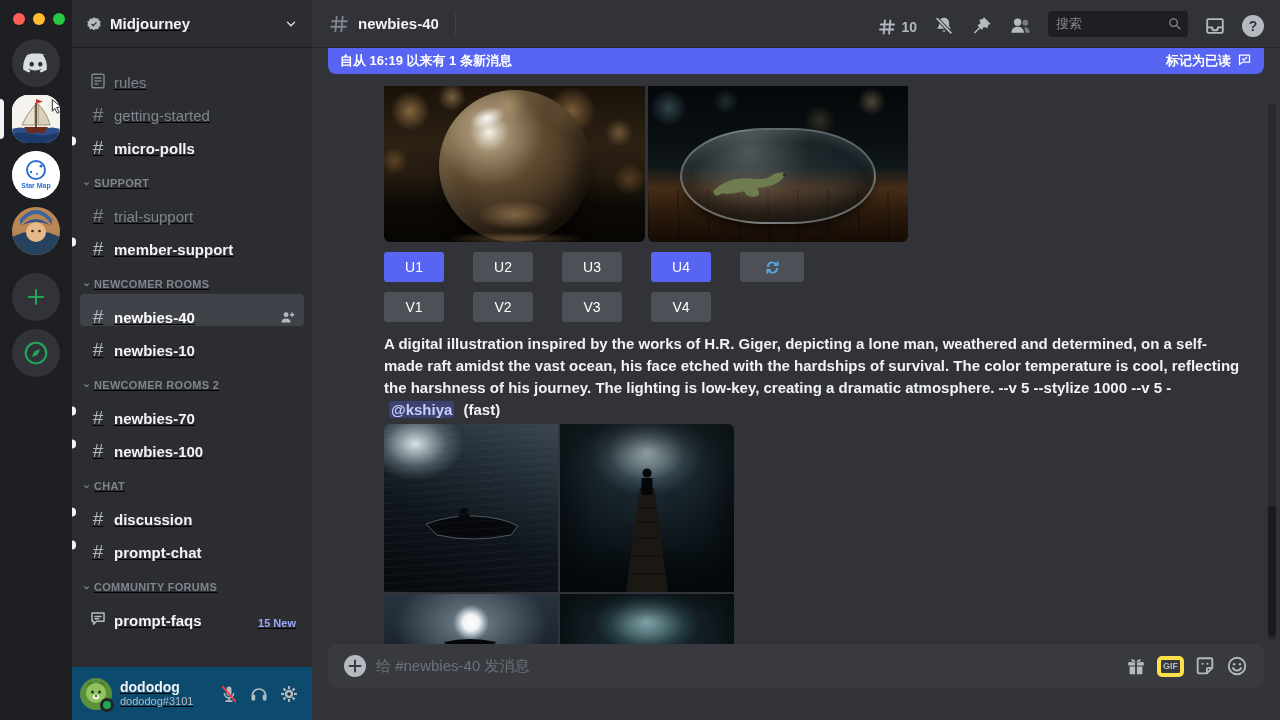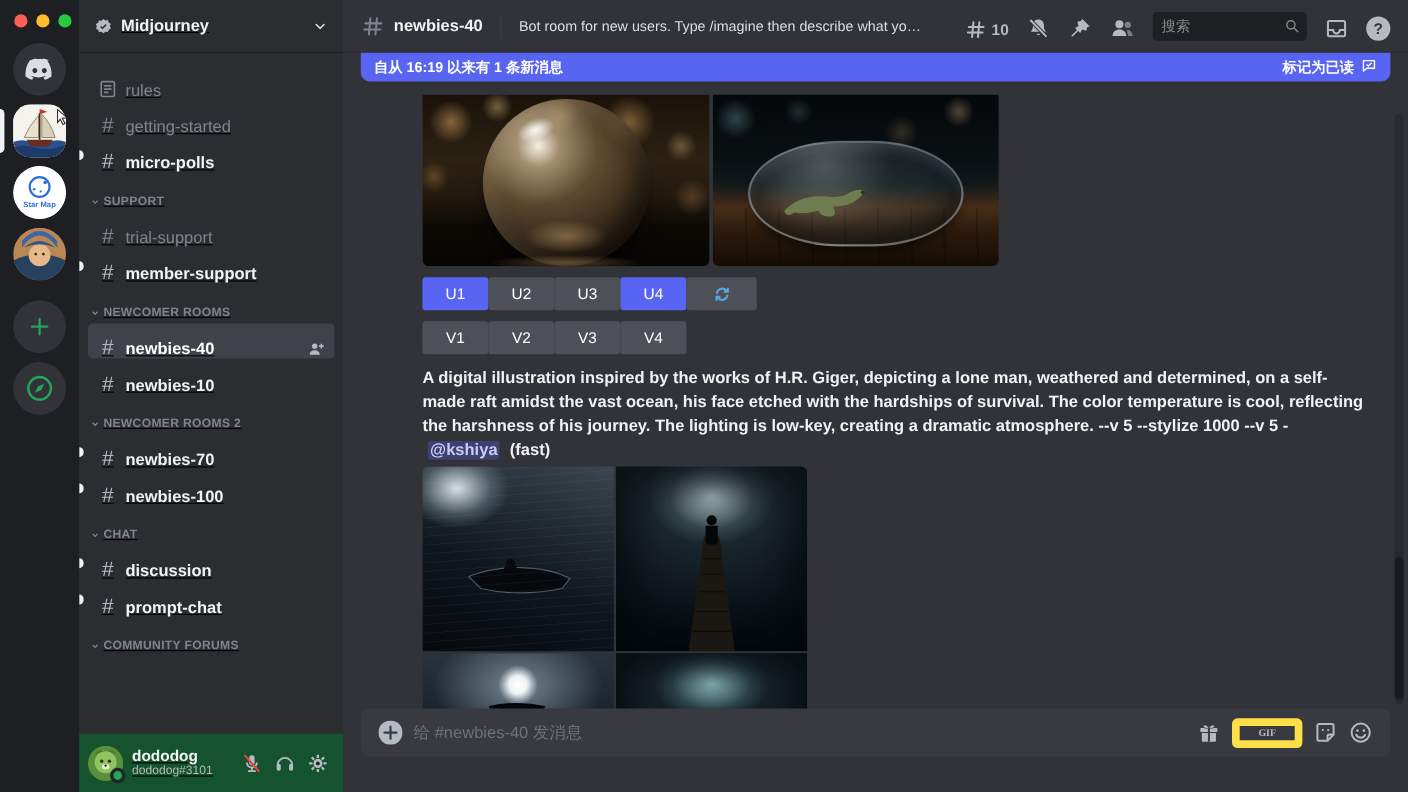--- a/index.html
+++ b/index.html
@@ -36,21 +36,21 @@
   .ch.unread .ch-label{font-weight:700;color:#f2f3f5;}
   .ch.selected{background:#404249;}
   .ch.selected .ch-label{font-weight:600;color:#fff;}
   .ch-ic{width:20px;height:20px;flex-shrink:0;display:flex;align-items:center;justify-content:center;color:#80848e;}
   .ch.unread .ch-ic,.ch.selected .ch-ic{color:#b5bac1;}
   .hash-glyph{font-size:19px;line-height:1;font-weight:400;}
   .pill{position:absolute;left:-8px;top:50%;transform:translateY(-50%);width:4px;height:9px;border-radius:0 4px 4px 0;background:#f2f3f5;}
   .badge-new{margin-left:auto;font-size:11px;font-weight:700;color:#9ba6f9;flex-shrink:0;}
   .row-action{color:#b5bac1;flex-shrink:0;display:flex;cursor:pointer;}
 
-  .user-area{height:53px;flex-shrink:0;background:#14532d;display:flex;align-items:center;padding:0 8px;gap:8px;}
+  .user-area{height:53px;flex-shrink:0;background:#0c4a6e;display:flex;align-items:center;padding:0 8px;gap:8px;}
   .avatar{width:32px;height:32px;position:relative;flex-shrink:0;cursor:pointer;}
   .avatar .img{width:32px;height:32px;border-radius:50%;overflow:hidden;display:block;}
   .status-dot{position:absolute;right:-2px;bottom:-2px;width:14px;height:14px;border-radius:50%;
     background:#23a559;border:3px solid #232428;}
   .uinfo{display:flex;flex-direction:column;line-height:1.15;min-width:0;cursor:pointer;}
   .uname{color:#f2f3f5;font-size:14px;font-weight:600;}
   .utag{color:#b5bac1;font-size:11px;}
   .ubtns{margin-left:auto;display:flex;}
   .ubtn{width:30px;height:30px;display:flex;align-items:center;justify-content:center;color:#b5bac1;
     border-radius:4px;cursor:pointer;}
@@ -110,21 +110,21 @@
   .tile-bowl::after{content:"";position:absolute;left:0;right:0;bottom:0;height:34%;
     background:repeating-linear-gradient(89deg, rgba(0,0,0,.2) 0 2px, transparent 2px 30px);}
   .bowl{position:absolute;left:calc(50% - 98px);bottom:18px;width:196px;height:96px;border-radius:50%/58%;
     border:2px solid rgba(220,240,250,.35);z-index:2;
     background:radial-gradient(circle at 35% 22%, rgba(230,248,252,.30), rgba(150,180,190,.12) 42%,
       rgba(40,60,70,.28) 78%, rgba(10,16,20,.4) 100%);
     box-shadow:inset 0 -12px 20px rgba(0,0,0,.4), inset 0 6px 10px rgba(255,255,255,.12), 0 10px 12px -6px rgba(0,0,0,.65);}
   .bowl svg{position:absolute;left:22px;top:32px;}
 
   .btn-col{margin-top:10px;display:flex;flex-direction:column;gap:10px;}
-  .btn-row{display:flex;gap:0;}
+  .btn-row{display:flex;gap:29px;}
   .mbtn{min-width:60px;height:30px;border-radius:3px;background:#4e5058;color:#fff;font-size:14px;font-weight:500;
     display:flex;align-items:center;justify-content:center;cursor:pointer;border:none;
     font-family:"Liberation Sans","DejaVu Sans",sans-serif;}
   .mbtn.primary{background:#5865f2;}
   .mbtn.reroll{min-width:64px;}
 
   .prompt{margin-top:11px;width:858px;color:#f0f2f5;font-size:15px;font-weight:700;line-height:22px;}
   .mention{background:rgba(88,101,242,.3);color:#c9cdfb;border-radius:3px;padding:0 2px;margin:0 5px;
     font-weight:600;cursor:pointer;}
 
@@ -150,22 +150,22 @@
     linear-gradient(180deg,#1d2b32 0%,#101b21 50%,#081015 100%);
     box-shadow:inset 0 0 34px 14px rgba(3,8,10,.85);}
 
   .msg-scrollbar{position:absolute;right:4px;top:56px;bottom:80px;width:8px;border-radius:4px;background:rgba(26,27,30,.35);}
   .msg-thumb{position:absolute;right:4px;bottom:84px;width:8px;height:130px;border-radius:4px;background:#1a1b1e;}
 
   .composer{position:absolute;left:16px;right:16px;bottom:32px;height:44px;background:#383a40;border-radius:8px;
     display:flex;align-items:center;padding:0 16px;gap:10px;z-index:5;}
   .composer .ph{flex:1;color:#6d7179;font-size:15px;cursor:text;}
   .cic{color:#b5bac1;display:flex;align-items:center;justify-content:center;cursor:pointer;flex-shrink:0;}
-  .gifbadge{border:7px solid #fde047;border-radius:5px;color:#b5bac1;font-size:9px;font-weight:700;
-    padding:2px 17px;line-height:1;cursor:pointer;font-family:Liberation Serif, serif;}
+  .gifbadge{border:4px solid #fde047;border-radius:5px;color:#b5bac1;font-size:9px;font-weight:700;
+    padding:2px 2px;line-height:1;cursor:pointer;}
 </style>
 </head>
 <body>
 
 <div class="app">
 
   <div class="rail">
     <div class="lights">
       <span class="light red"></span>
       <span class="light yellow"></span>
@@ -362,20 +362,30 @@
             <span class="hash-glyph">#</span>
           </span>
         <span class="ch-label">prompt-chat</span>
       </div>
 
       <div class="sec">
         <svg width="9" height="9" viewBox="0 0 24 24">
             <path d="M6 9l6 6 6-6" stroke="currentColor" stroke-width="3" fill="none"></path>
           </svg>
         <span>COMMUNITY FORUMS</span>
+      </div>
+      <div class="ch unread">
+        <span class="ch-ic">
+            <svg width="18" height="18" viewBox="0 0 24 24">
+              <path d="M4 4h16v11H10l-4 4v-4H4z" fill="none" stroke="currentColor" stroke-width="2" stroke-linejoin="round"></path>
+              <path d="M8 8.5h8M8 11.5h5" stroke="currentColor" stroke-width="2" stroke-linecap="round"></path>
+            </svg>
+          </span>
+        <span class="ch-label">prompt-faqs</span>
+        <span class="badge-new">15 New</span>
       </div>
     </div>
 
     <div class="user-area">
       <div class="avatar">
         <span class="img"><svg width="32" height="32" viewBox="0 0 32 32">
               <rect width="32" height="32" fill="#5a8f3c"></rect>
               <circle cx="16" cy="15" r="10" fill="#8fc45e"></circle>
               <path d="M6 8q3-6 8-3zM26 8q-3-6-8-3z" fill="#4e7a30"></path>
               <circle cx="12.5" cy="14" r="1.5" fill="#26330f"></circle>
@@ -428,21 +438,20 @@
 
   <div class="main">
     <div class="topbar">
       <span class="chan-hash">
         <svg width="22" height="22" viewBox="0 0 24 24">
             <path d="M9.5 4L8 20M16 4l-1.5 16M4.5 9h16M3.5 15h16" stroke="currentColor" stroke-width="2" fill="none" stroke-linecap="round"></path>
           </svg>
       </span>
       <span class="chan-name">newbies-40</span>
       <span class="vdiv"></span>
-      <span class="topic">Bot room for new users. Type /imagine then describe what yo…</span>
       <span class="tspacer"></span>
       <div class="topbar-right">
         <span class="chip">
           <svg width="20" height="20" viewBox="0 0 24 24">
               <path d="M9.5 4L8 20M16 4l-1.5 16M4.5 9h16M3.5 15h16" stroke="currentColor" stroke-width="2.2" fill="none" stroke-linecap="round"></path>
             </svg>
           <span class="cnt">10</span>
         </span>
         <span class="tic">
           <svg width="22" height="22" viewBox="0 0 24 24">

